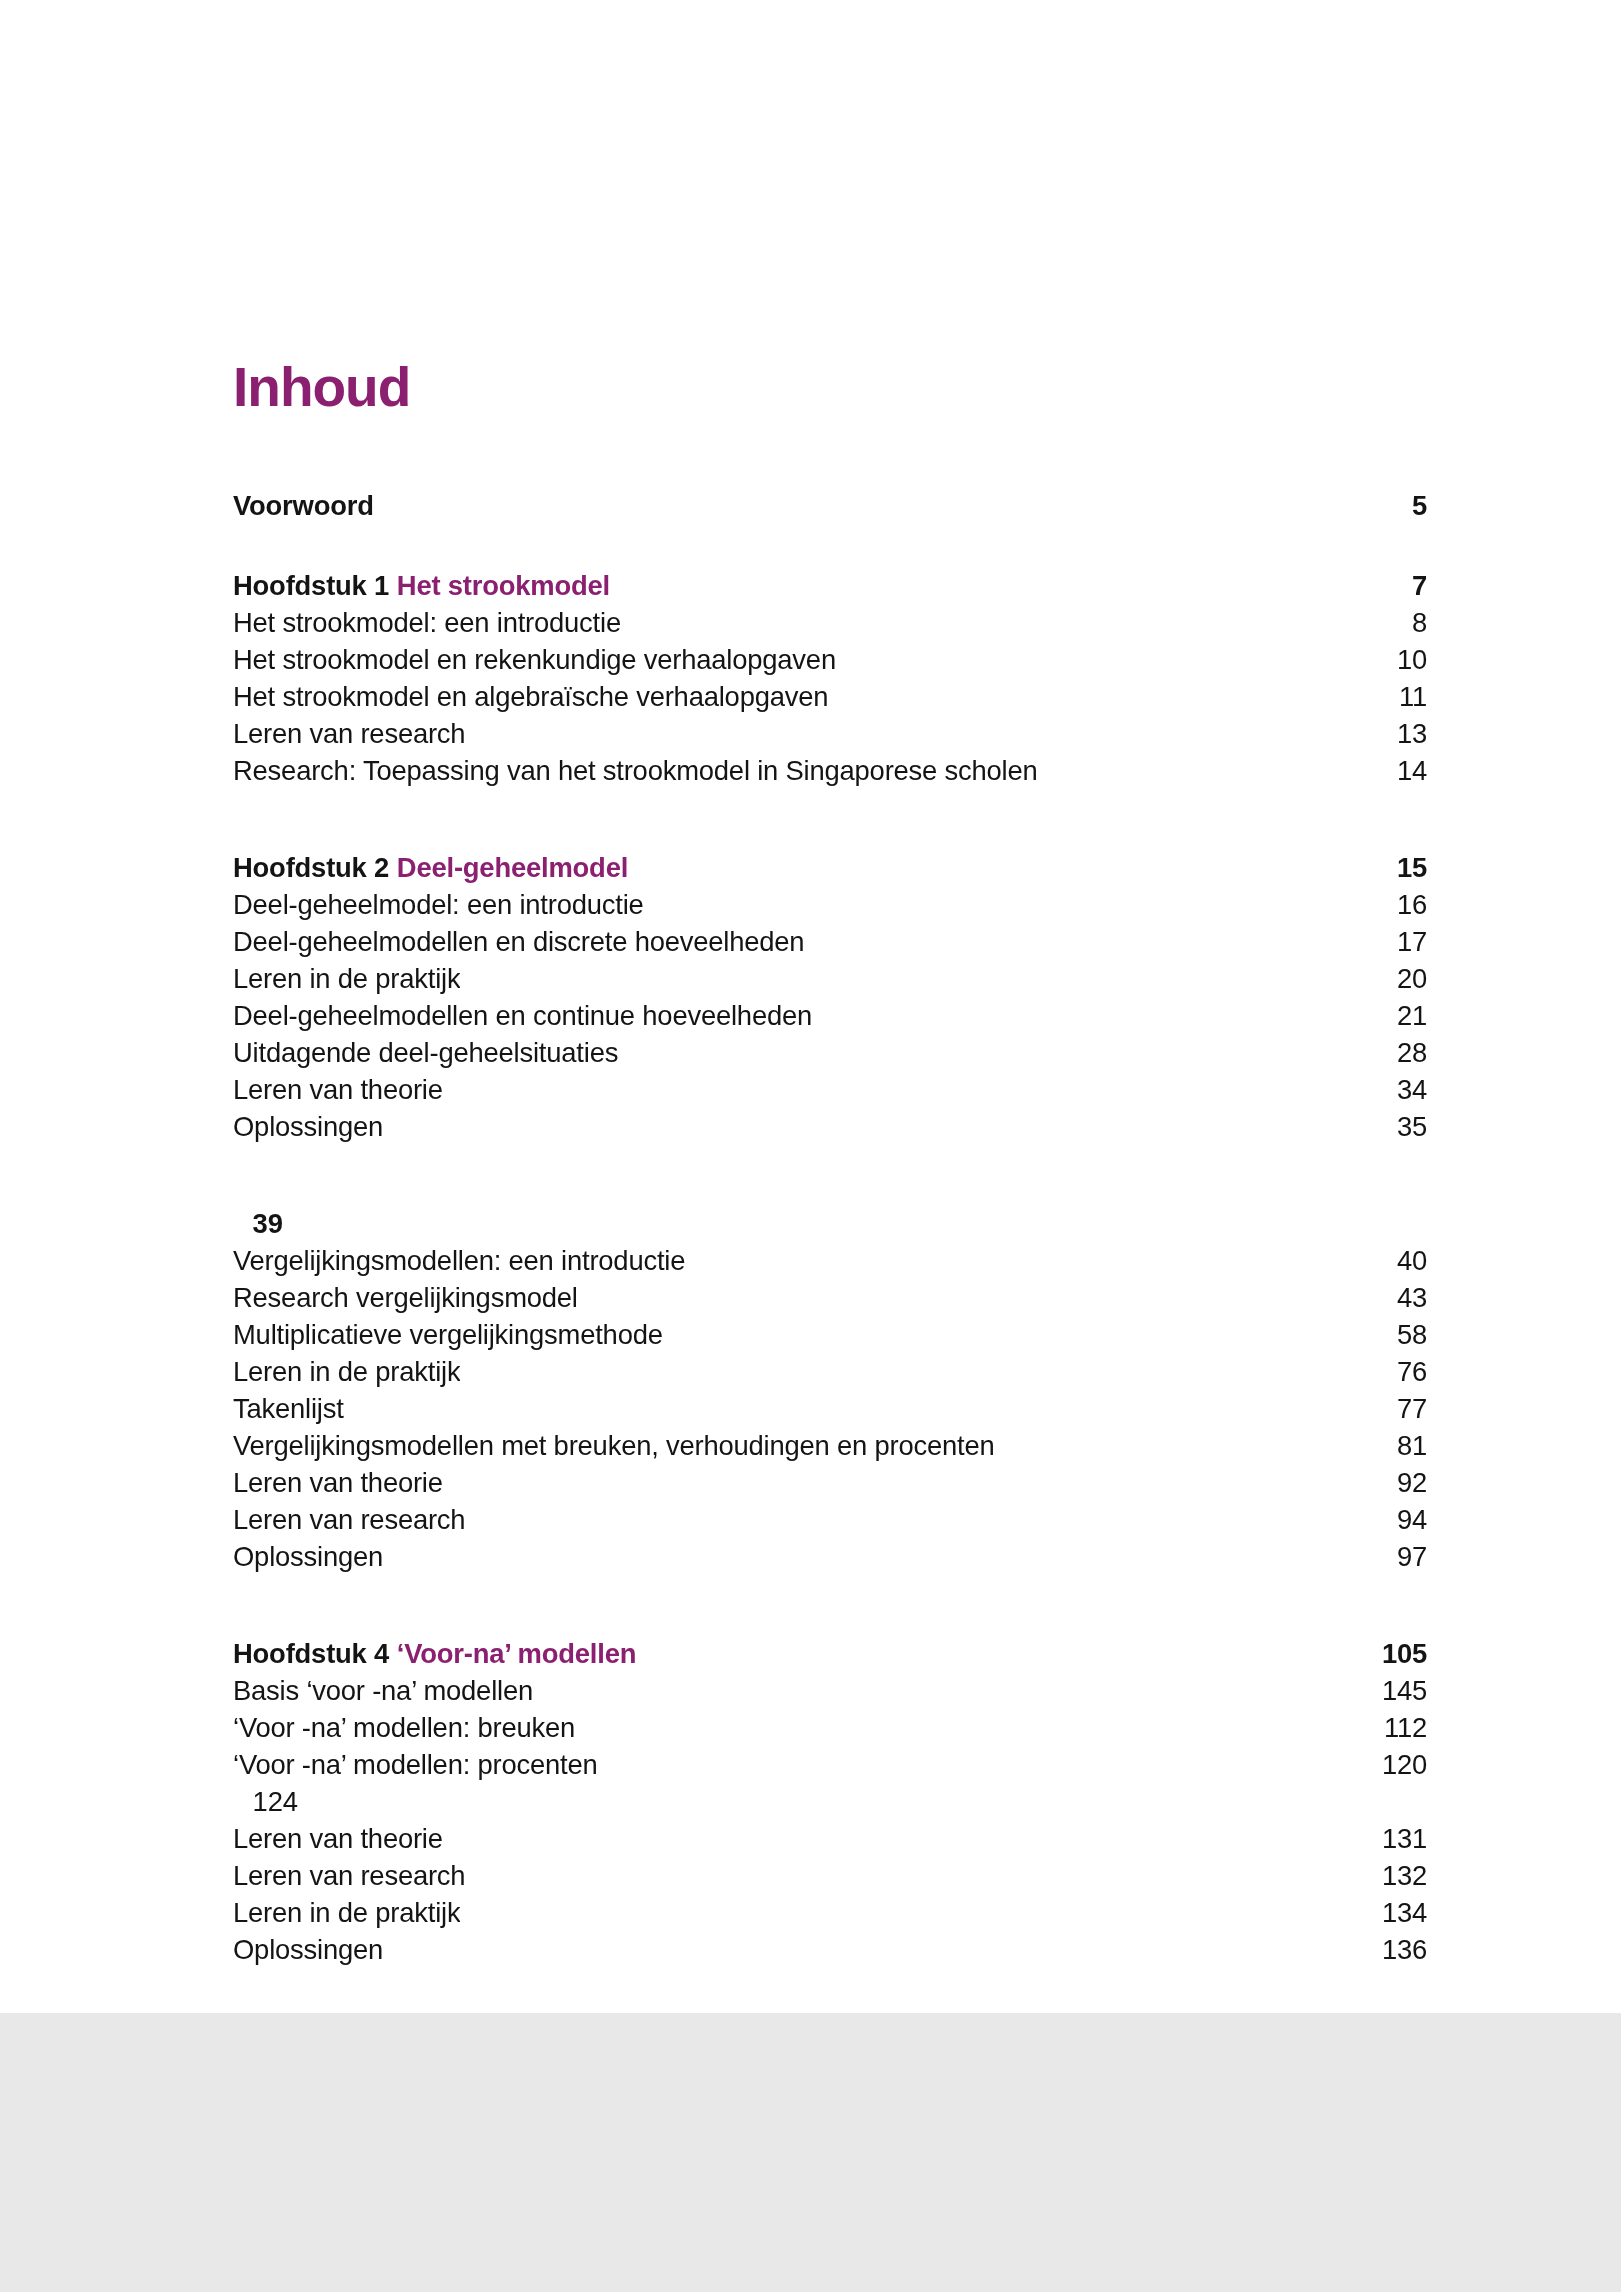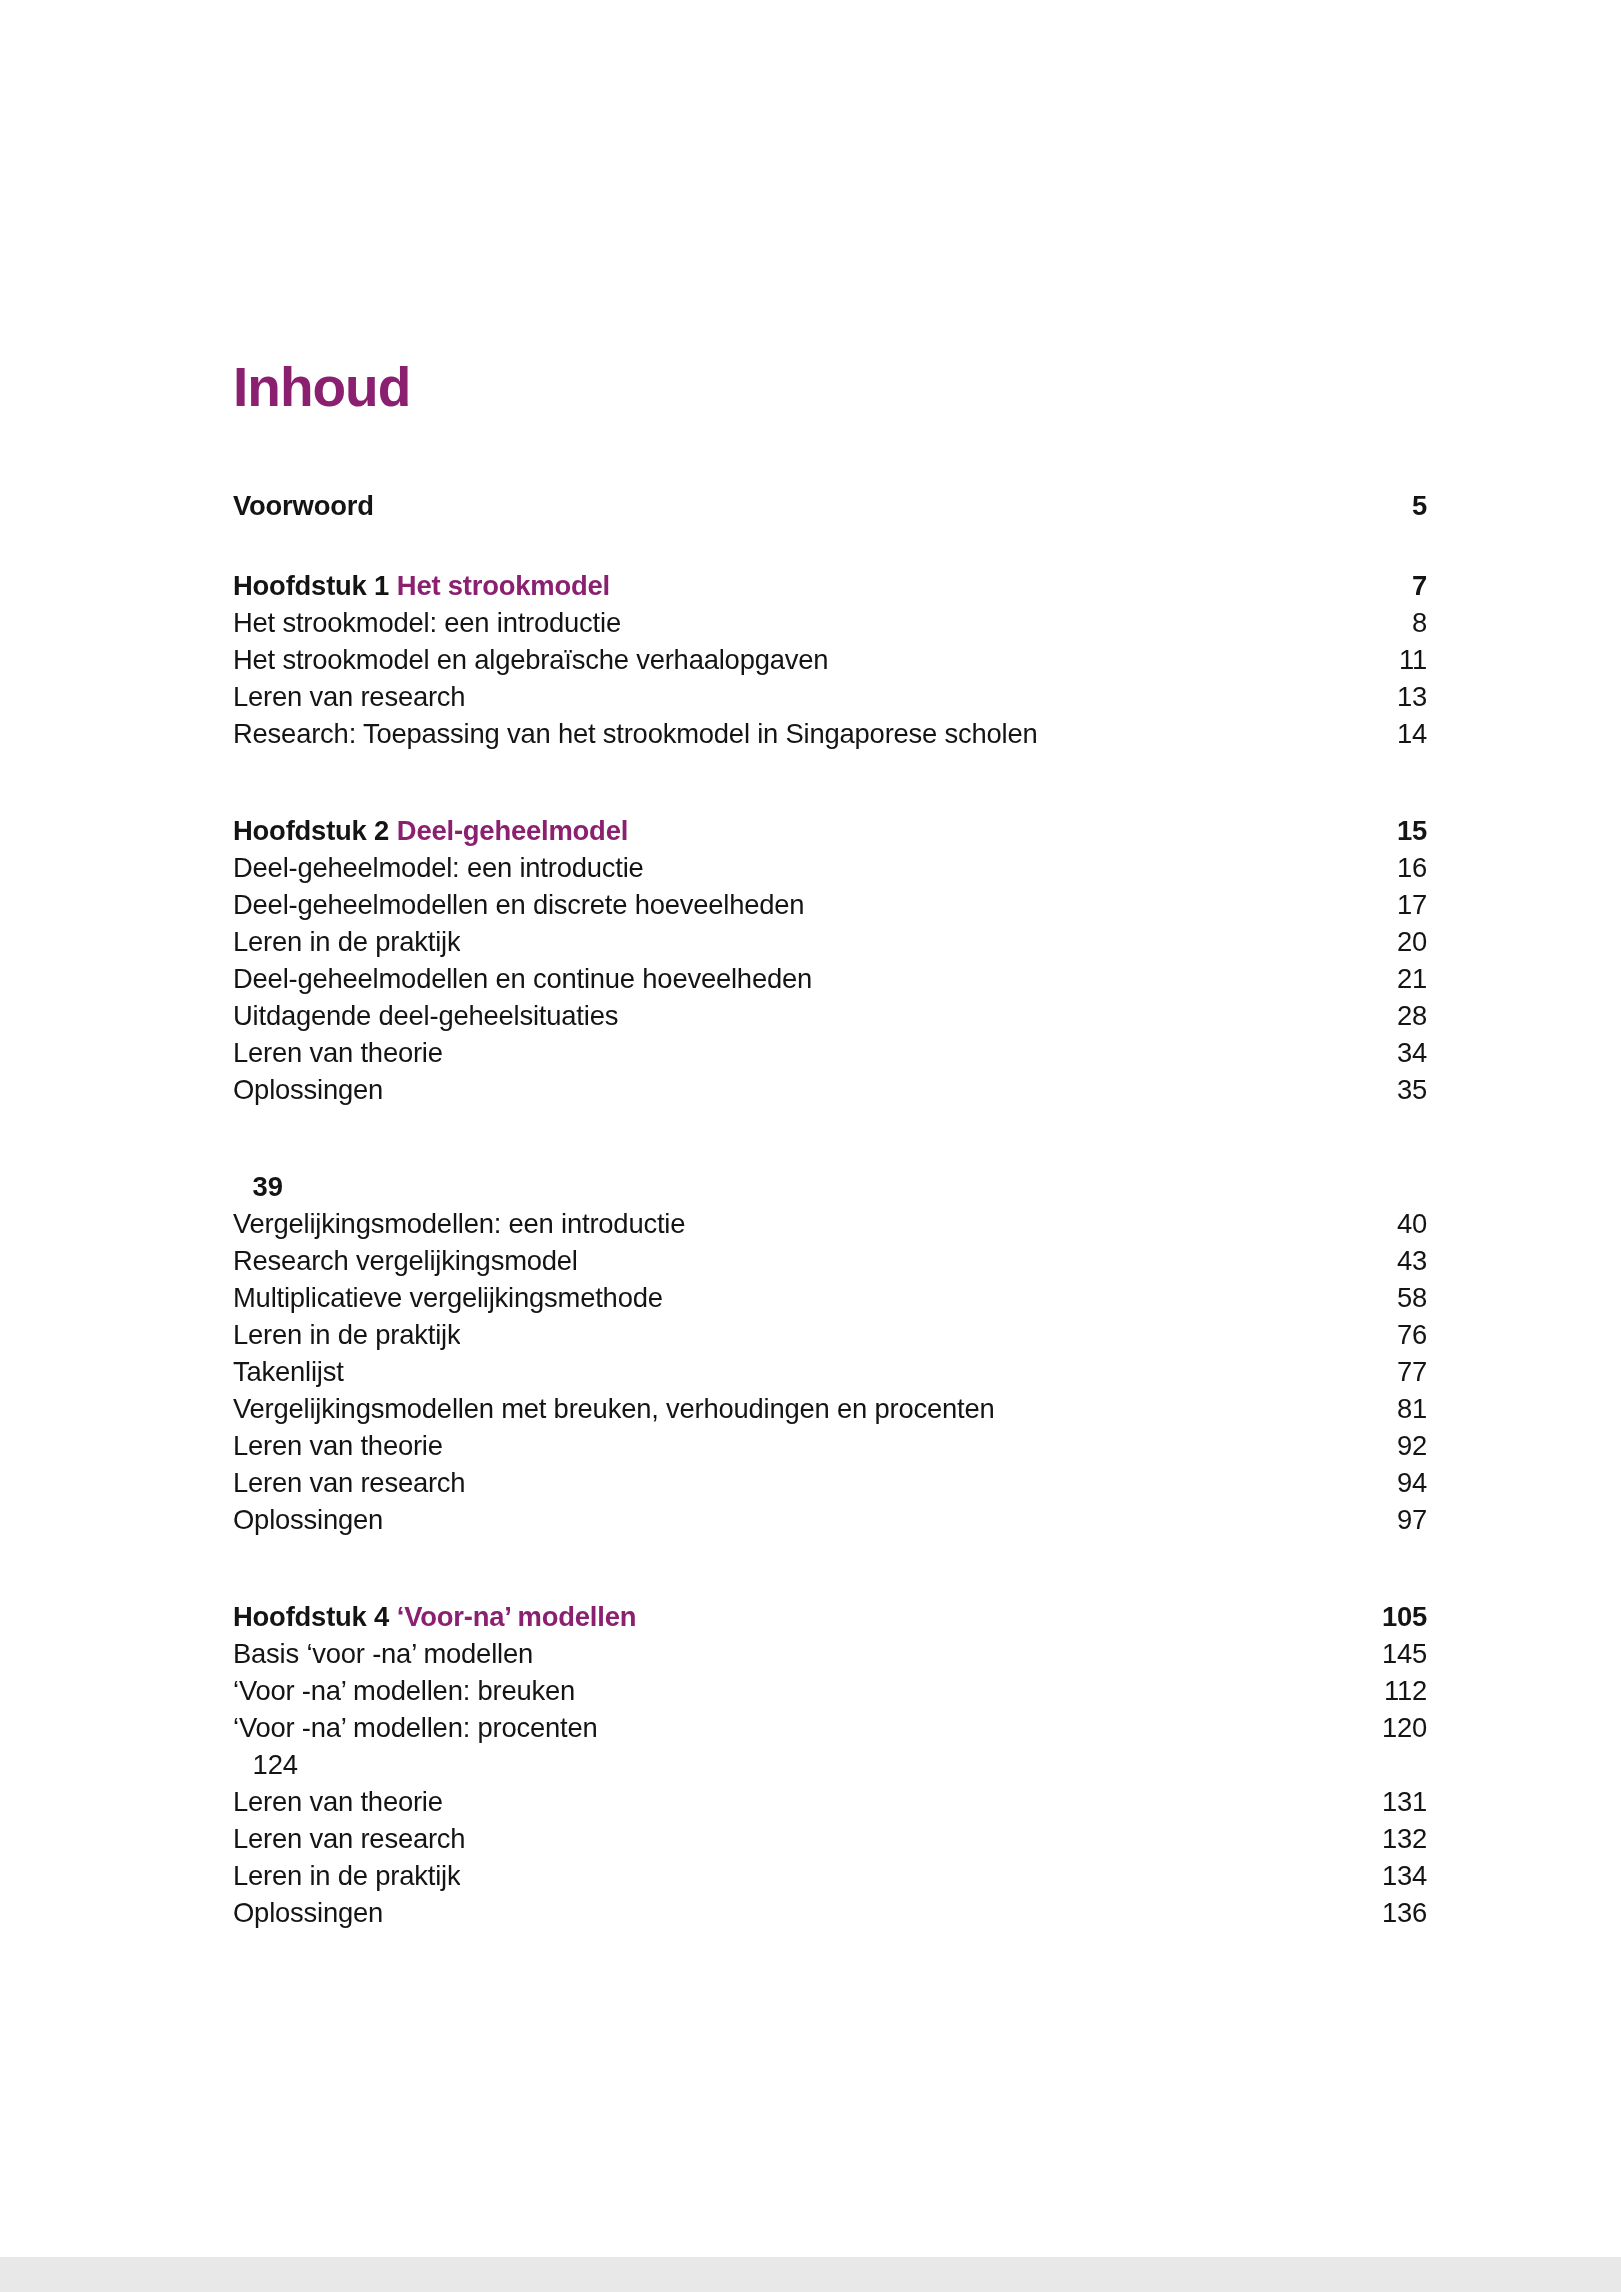--- a/index.html
+++ b/index.html
@@ -3,21 +3,21 @@
 <meta charset="utf-8">
 <style>
   html, body {
     margin: 0;
     padding: 0;
     background: #e8e8e8;
   }
   .sheet {
     position: relative;
     width: 1621px;
-    height: 2257px;
+    height: 2013px;
     background: #ffffff;
     font-family: "Liberation Sans", sans-serif;
     color: #141414;
     overflow: hidden;
   }
   .page-title {
     position: absolute;
     left: 233px;
     top: 355px;
     margin: 0;
@@ -84,20 +84,24 @@
         <section class="chapter">
           <div class="row heading">
             <span class="label"><span class="prefix">Hoofdstuk 1</span><span class="chtitle">Het strookmodel</span></span>
             <span class="page">7</span>
           </div>
           <div class="row">
             <span class="label">Het strookmodel: een introductie</span>
             <span class="page">8</span>
           </div>
           <div class="row">
+            <span class="label">Het strookmodel en rekenkundige verhaalopgaven</span>
+            <span class="page">10</span>
+          </div>
+          <div class="row">
             <span class="label">Het strookmodel en algebraïsche verhaalopgaven</span>
             <span class="page">11</span>
           </div>
           <div class="row">
             <span class="label">Leren van research</span>
             <span class="page">13</span>
           </div>
           <div class="row">
             <span class="label">Research: Toepassing van het strookmodel in Singaporese scholen</span>
             <span class="page">14</span>

